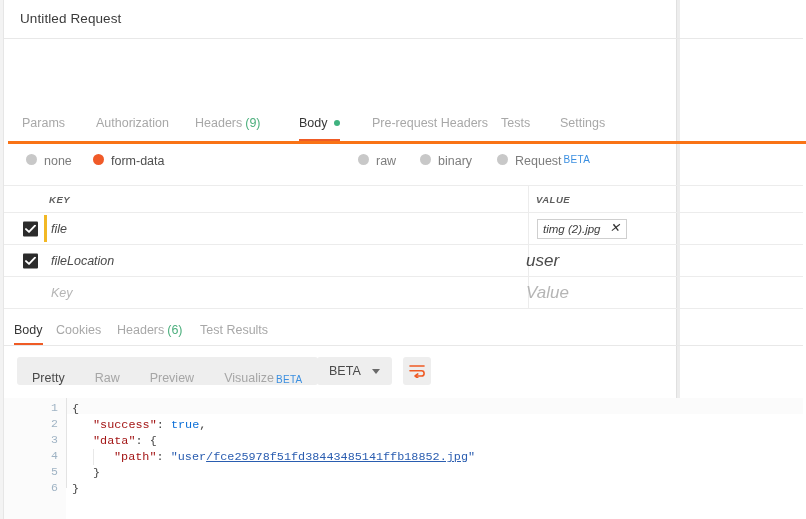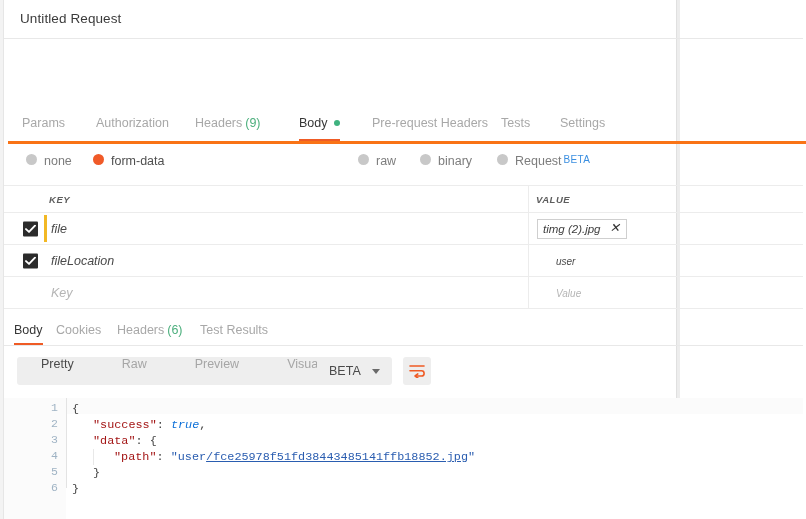--- a/index.html
+++ b/index.html
@@ -199,23 +199,23 @@
     background: #f2b824;
   }
   .kv-key {
     position: absolute; left: 47px; top: 50%;
     transform: translateY(-50%);
     font-size: 12.5px; color: #4a4a4a;
     cursor: text;
   }
   .kv-key.ph { color: #b5b5b5; }
   .kv-val {
-    position: absolute; left: 552px; top: 50%;
+    position: absolute; left: 522px; top: 50%;
     transform: translateY(-50%);
-    font-size: 10px; color: #4a4a4a;
+    font-size: 17px; color: #4a4a4a;
     cursor: text;
   }
   .kv-val.ph { color: #b5b5b5; }
   .filechip {
     position: absolute; left: 533px; top: 50%;
     transform: translateY(-50%);
     height: 20px;
     border: 1px solid #cfcfcf;
     background: #fff;
     display: flex; align-items: center;
@@ -254,22 +254,22 @@
   }
   .segwrap {
     position: absolute; left: 13px; top: 12px;
     height: 28px;
     background: #eeeeee;
     border-radius: 3px;
     display: flex; align-items: center;
   }
   .seg {
     height: 28px;
-    display: flex; align-items: flex-start;
-    padding: 0 24px;
+    display: flex; align-items: flex-end;
+    padding: 0 15px;
     font-size: 12.5px; color: #a6a6a6;
     cursor: pointer; white-space: nowrap;
     position: relative;
   }
   .seg.active { color: #4a4a4a; }
   .fmtsel {
     position: absolute; left: 313px; top: 12px;
     width: 75px; height: 28px;
     background: #eeeeee;
     border-radius: 3px;
@@ -327,21 +327,21 @@
   .cline {
     position: absolute; left: 0;
     height: 16px; line-height: 16px;
     font-family: "Liberation Mono", monospace;
     font-size: 11.8px;
     white-space: pre;
     color: #333;
   }
   .k { color: #a31515; }
   .s { color: #2a5db0; }
-  .b { color: #0b6fd8; font-style: italic; }
+  .b { color: #0b6fd8; }
   .p { color: #444; }
   .lnk { color: #2a5db0; text-decoration: underline; }
   .topline-sel {
     position: absolute; left: 62px; top: 0;
     right: 0; height: 16px;
     background: #fbfbfb;
   }
   .indent-guide {
     position: absolute;
     width: 1px; background: #e8e8e8;

